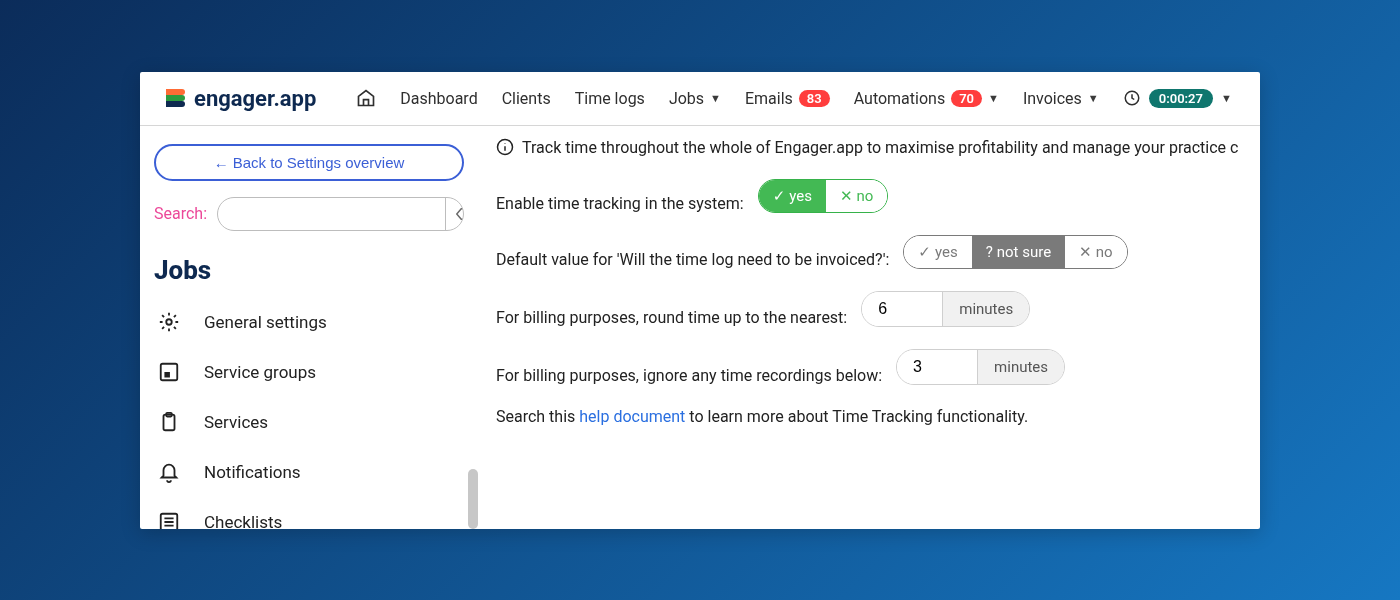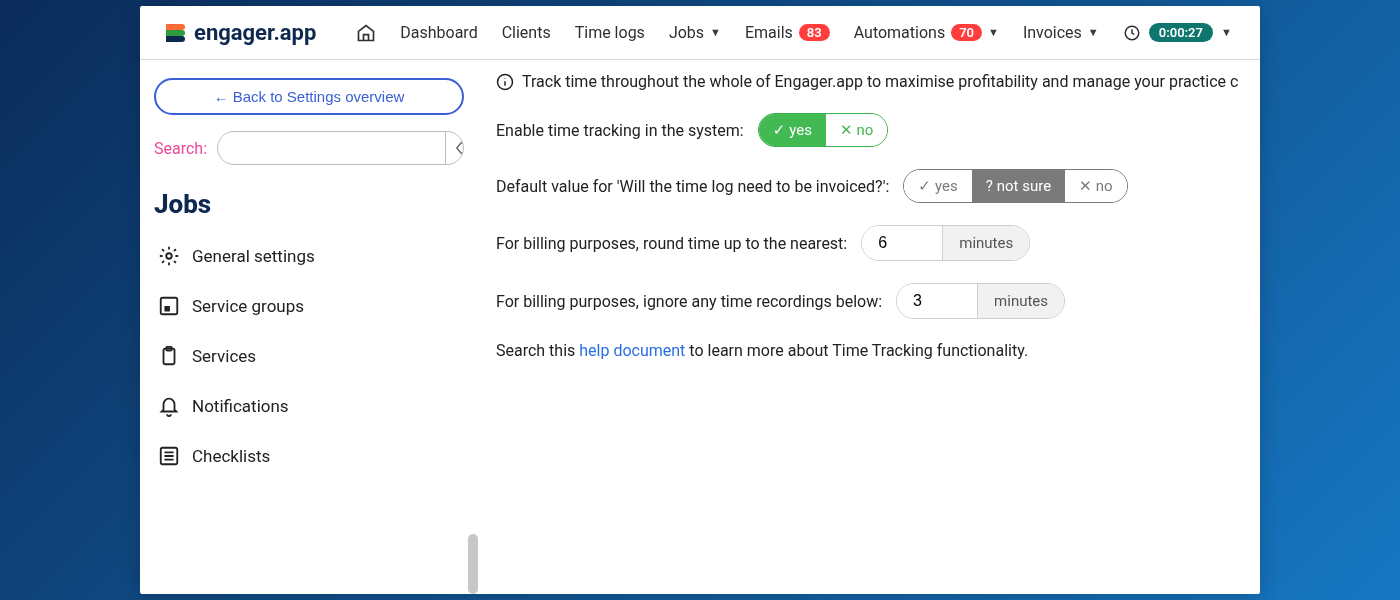--- a/index.html
+++ b/index.html
@@ -8,21 +8,21 @@
       background: linear-gradient(135deg, #0b2c5a 0%, #1677c2 100%);
       width: 1400px;
       height: 600px;
       overflow: hidden;
       display: flex;
       align-items: center;
       justify-content: center;
     }
     .window {
       width: 1120px;
-      height: 588px;
+      height: 457px;
       background: #fff;
       border-radius: 2px;
       overflow: hidden;
       position: relative;
       display: flex;
       flex-direction: column;
       box-shadow: 0 4px 20px rgba(0,0,0,0.2);
     }
     .topbar {
       display: flex;
@@ -149,21 +149,21 @@
     .group-title {
       font-size: 26px;
       font-weight: 800;
       color: #0e2950;
       margin-top: 24px;
       margin-bottom: 12px;
     }
     .menu-item {
       display: flex;
       align-items: center;
-      gap: 12px;
+      gap: 24px;
       padding: 14px 4px;
       font-size: 17px;
       color: #222;
       cursor: pointer;
     }
     .menu-icon {
       width: 22px;
       height: 22px;
       display: flex;
       align-items: center;
@@ -194,21 +194,21 @@
       display: flex;
       align-items: center;
       gap: 8px;
       font-size: 16px;
       color: #222;
       margin-bottom: 22px;
       white-space: nowrap;
     }
     .row {
       display: flex;
-      align-items: center;
+      align-items: flex-end;
       gap: 14px;
       margin-bottom: 22px;
       font-size: 16px;
       color: #222;
     }
     .toggle {
       display: flex;
       border: 1px solid #36b24a;
       border-radius: 999px;
       overflow: hidden;

